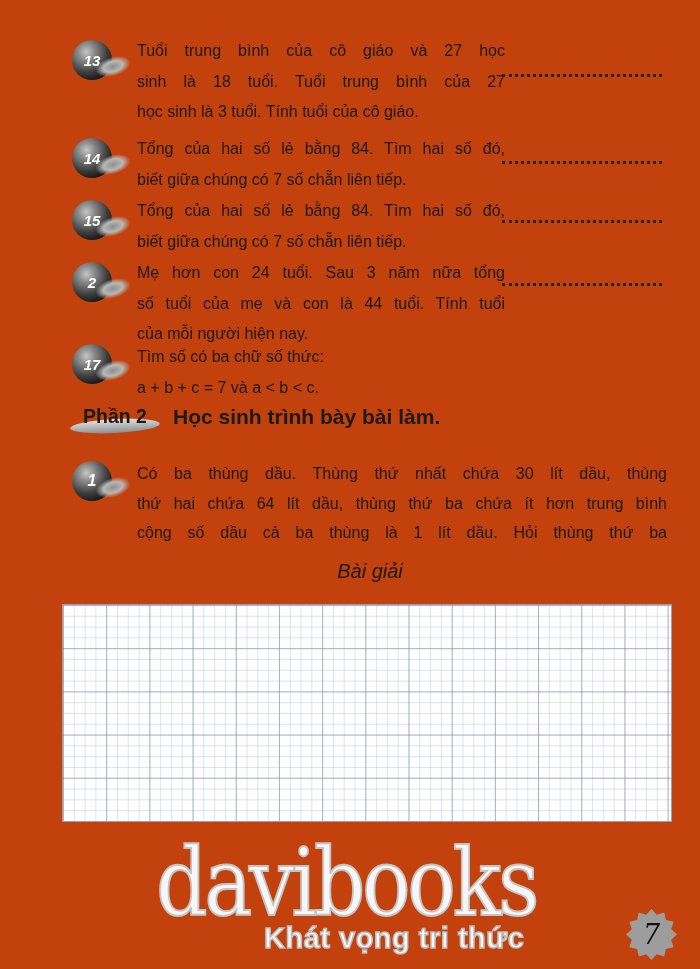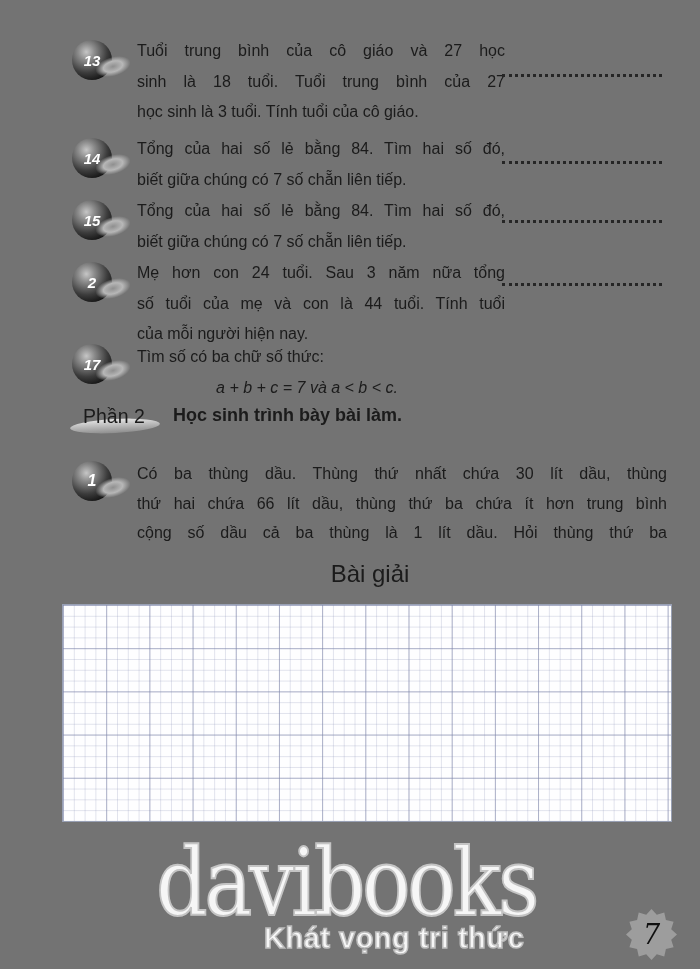--- a/index.html
+++ b/index.html
@@ -1,49 +1,49 @@
 <!DOCTYPE html>
 <html><head>
 <meta charset="utf-8">
 <style>
   html,body{margin:0;padding:0;background:#ffffff;}
   .page{
-    position:relative;width:700px;height:969px;background:#737373;overflow:hidden;
+    position:relative;width:700px;height:969px;background:#c2410c;overflow:hidden;
     font-family:"Liberation Sans","DejaVu Sans",sans-serif;color:#1b1b1b;
   }
   
   .ball{
     position:absolute;left:72px;width:40px;height:40px;border-radius:50%;
     background:radial-gradient(circle at 36% 30%, #c6c6c6 0%, #8a8a8a 22%, #3c3c3c 55%, #0a0a0a 85%);
     display:flex;align-items:center;justify-content:center;
     color:#fff;font-weight:bold;font-style:italic;font-size:15px;z-index:2;
   }
   .ball::after{
     content:"";position:absolute;left:23px;top:17px;width:36px;height:19px;
     background:radial-gradient(closest-side,#8f8f8f 0%,#b7b7b7 55%,rgba(205,205,205,0) 100%);
     border-radius:50%;transform:rotate(-16deg);z-index:-1;
   }
   
   .ptext{position:absolute;left:137px;width:368px;font-size:16px;line-height:30.5px;}
   .ptext.wide{width:530px;line-height:29.5px;}
   .line{white-space:nowrap;}
   .line.j{white-space:normal;text-align:justify;text-align-last:justify;}
-  .eq{width:340px;text-align:center;white-space:nowrap;font-style:italic;}
+  .eq{width:340px;white-space:nowrap;}
   
   .dots{position:absolute;left:502px;width:160px;height:0;border-bottom:3px dotted #262626;}
   
   .part-swoosh{
     position:absolute;left:70px;top:419px;width:90px;height:14px;border-radius:50%;
     background:linear-gradient(180deg,#e3e3e3 0%,#8d8d8d 100%);transform:rotate(-3deg);z-index:1;
   }
-  .part-label{position:absolute;left:83px;top:405px;font-size:19.5px;font-weight:normal;z-index:2;}
-  .part-title{position:absolute;left:173px;top:405px;font-size:18px;font-weight:bold;z-index:2;}
+  .part-label{position:absolute;left:83px;top:405px;font-size:19.5px;font-weight:bold;z-index:2;}
+  .part-title{position:absolute;left:173px;top:405px;font-size:21px;font-weight:bold;z-index:2;}
   
   .solution{position:absolute;left:240px;top:560px;width:260px;text-align:center;
-    font-size:24px;}
+    font-size:20px;font-style:italic;}
   
   .grid{
     position:absolute;left:62px;top:604px;width:608px;height:216px;
     border:1px solid #98a0b4;background-color:#fefeff;
     background-image:
       linear-gradient(to right, rgba(125,132,168,0.55) 1px, transparent 1px),
       linear-gradient(to bottom, rgba(125,132,168,0.55) 1px, transparent 1px),
       linear-gradient(to right, rgba(150,156,190,0.28) 1px, transparent 1px),
       linear-gradient(to bottom, rgba(150,156,190,0.28) 1px, transparent 1px);
     background-size:43.2px 43.2px,43.2px 43.2px,10.8px 10.8px,10.8px 10.8px;
@@ -125,21 +125,21 @@
 
   <div class="part-swoosh"></div>
   <div class="part-label">Phần 2</div>
   <div class="part-title">Học sinh trình bày bài làm.</div>
 
   <div class="ball" style="top:461px;font-size:16px">
     <span>1</span>
   </div>
   <div class="ptext wide" style="top:459px">
     <div class="line j">Có ba thùng dầu. Thùng thứ nhất chứa 30 lít dầu, thùng</div>
-    <div class="line j">thứ hai chứa 66 lít dầu, thùng thứ ba chứa ít hơn trung bình</div>
+    <div class="line j">thứ hai chứa 64 lít dầu, thùng thứ ba chứa ít hơn trung bình</div>
     <div class="line j">cộng số dầu cả ba thùng là 1 lít dầu. Hỏi thùng thứ ba</div>
   </div>
 
   <div class="solution">Bài giải</div>
 
   <div class="grid"></div>
 
   <div class="wm-brand">davibooks</div>
   <div class="wm-tagline">Khát vọng tri thức</div>
 

